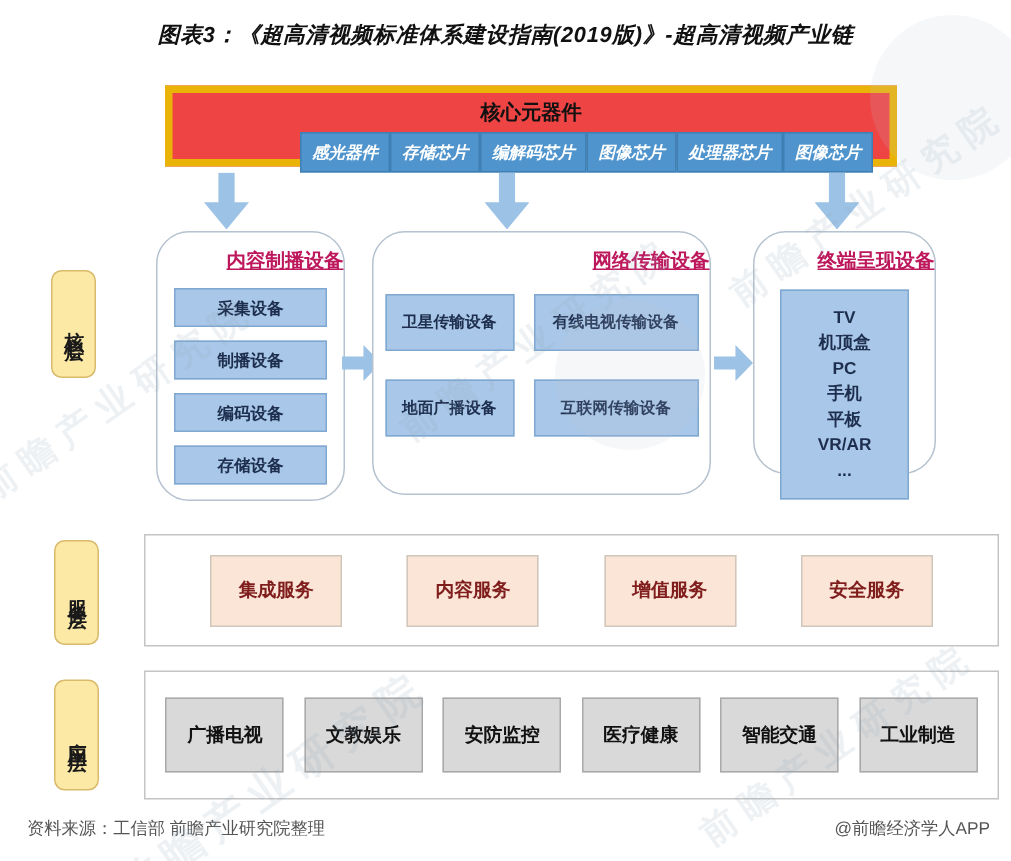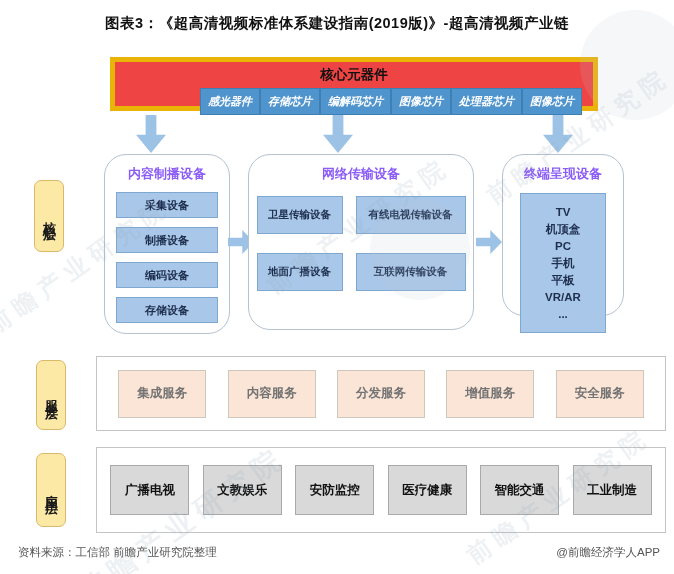--- a/index.html
+++ b/index.html
@@ -3,21 +3,21 @@
 <meta charset="utf-8">
 <style>
   html,body{margin:0;padding:0;background:#fff;}
   .stage{
     position:relative;width:674px;height:574px;background:#ffffff;overflow:hidden;
     font-family:"Liberation Sans","DejaVu Sans",sans-serif;
   }
   
   .chart-title{
     position:absolute;top:14px;left:0;right:0;text-align:center;
-    font-size:14.5px;font-weight:bold;color:#111;letter-spacing:.5px;
+    font-size:14.5px;font-weight:bold;color:#111;letter-spacing:.5px;font-style:italic;
   }
   
   .top-box{
     position:absolute;left:110px;top:57px;width:488px;height:54px;
     background:#ef4444;border:5px solid #eab308;box-sizing:border-box;
   }
   .top-box-title{text-align:center;font-weight:bold;font-size:13.5px;color:#111;margin-top:4px;}
   .chips{display:flex;justify-content:flex-end;align-items:center;padding:0 11px;margin-top:4px;font-style:italic;}
   .chip{
     background:#4f94cd;border:1px solid #3e7fb4;color:#fff;
@@ -36,21 +36,21 @@
   .side-label{
     position:absolute;width:30px;background:#fce9a6;border:1px solid #d9b96a;border-radius:7px;
     display:flex;align-items:center;justify-content:center;
     writing-mode:vertical-lr;text-orientation:upright;letter-spacing:4px;
     font-weight:bold;font-size:13px;color:#1a1a1a;box-sizing:border-box;
   }
   
   .round-box{
     position:absolute;background:#fff;border:1.5px solid #b6c2cf;border-radius:22px;box-sizing:border-box;
   }
-  .round-box-title{text-align:center;font-weight:bold;font-size:13px;color:#8b5cf6;margin-top:10px;}
+  .round-box-title{text-align:right;font-weight:bold;font-size:13px;color:#be185d;margin-top:10px;text-decoration:underline;}
   .blue-item{
     background:#a9c7e8;border:1px solid #7fa8d0;color:#1d2e4e;font-weight:bold;font-size:11px;
     display:flex;align-items:center;justify-content:center;box-sizing:border-box;text-align:center;
   }
   .col-items{display:flex;flex-direction:column;align-items:center;gap:9px;margin-top:9px;}
   .col-items .blue-item{width:102px;height:26px;}
   .grid-items{
     display:grid;grid-template-columns:86px 110px;column-gap:13px;row-gap:19px;
     justify-content:center;margin-top:13px;
   }
@@ -61,21 +61,21 @@
   }
   .terminal-line{font-size:11.5px;font-weight:bold;color:#1d2e4e;line-height:17px;}
   
   .band{
     position:absolute;background:#fff;border:1px solid #c4c4c4;box-sizing:border-box;
     display:flex;align-items:center;justify-content:space-evenly;
   }
   .service-box{
     width:88px;height:48px;background:#fbe5d6;border:1px solid #cfc6bc;
     display:flex;align-items:center;justify-content:center;
-    font-weight:bold;font-size:12.5px;color:#737373;box-sizing:border-box;
+    font-weight:bold;font-size:12.5px;color:#7f1d1d;box-sizing:border-box;
   }
   .app-box{
     width:79px;height:50px;background:#d9d9d9;border:1px solid #a9a9a9;
     display:flex;align-items:center;justify-content:center;
     font-weight:bold;font-size:12.5px;color:#111;box-sizing:border-box;
   }
   
   .footer-source{position:absolute;left:18px;top:545px;font-size:11.5px;color:#555;text-align:right;}
   .footer-credit{position:absolute;right:14px;top:545px;font-size:11.5px;color:#555;}
   
@@ -146,21 +146,20 @@
       <div class="terminal-line">平板</div>
       <div class="terminal-line">VR/AR</div>
       <div class="terminal-line">...</div>
     </div>
   </div>
 
   <div class="side-label" style="left:36px;top:360px;height:70px;">服务层</div>
   <div class="band" style="left:96px;top:356px;width:570px;height:75px;">
     <div class="service-box">集成服务</div>
     <div class="service-box">内容服务</div>
-    <div class="service-box">分发服务</div>
     <div class="service-box">增值服务</div>
     <div class="service-box">安全服务</div>
   </div>
 
   <div class="side-label" style="left:36px;top:453px;height:74px;">应用层</div>
   <div class="band" style="left:96px;top:447px;width:570px;height:86px;">
     <div class="app-box">广播电视</div>
     <div class="app-box">文教娱乐</div>
     <div class="app-box">安防监控</div>
     <div class="app-box">医疗健康</div>

